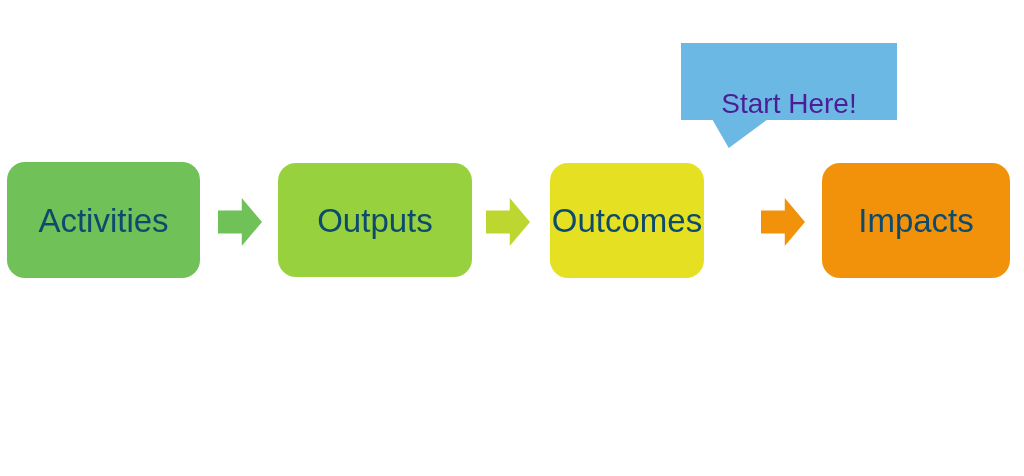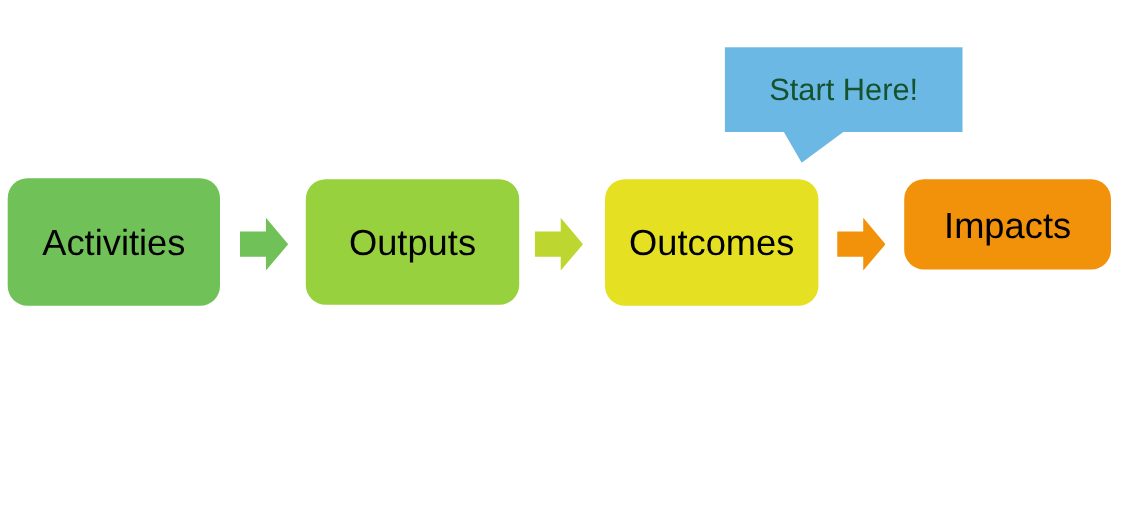--- a/index.html
+++ b/index.html
@@ -14,52 +14,52 @@
     background: #ffffff;
     overflow: hidden;
     font-family: "Liberation Sans", sans-serif;
   }
   .node {
     position: absolute;
     border-radius: 18px;
     display: flex;
     align-items: center;
     justify-content: center;
-    color: #000000;
+    color: #0c4a6e;
     font-size: 33px;
     line-height: 1;
     user-select: none;
   }
   .node-1 { left: 7px;   top: 162px; width: 193px; height: 116px; }
   .node-2 { left: 278px; top: 163px; width: 194px; height: 114px; }
-  .node-3 { left: 550px; top: 163px; width: 194px; height: 115px; }
-  .node-4 { left: 822px; top: 163px; width: 188px; height: 82px; justify-content: center; }
+  .node-3 { left: 550px; top: 163px; width: 154px; height: 115px; }
+  .node-4 { left: 822px; top: 163px; width: 188px; height: 115px; justify-content: center; }
 
   .block-arrow {
     position: absolute;
     width: 44px;
     height: 48px;
     top: 198px;
     clip-path: polygon(0 26%, 54% 26%, 54% 0, 100% 50%, 54% 100%, 54% 74%, 0 74%);
   }
   .arrow-1 { left: 218px; }
   .arrow-2 { left: 486px; }
   .arrow-3 { left: 761px; }
 
   .callout-rect {
     position: absolute;
-    left: 659px;
+    left: 681px;
     top: 43px;
     width: 216px;
     height: 77px;
     display: flex;
-    align-items: center;
+    align-items: flex-end;
     justify-content: center;
     font-size: 28px;
-    color: #14532d;
+    color: #4c1d95;
     user-select: none;
   }
   .callout-tail {
     position: absolute;
     left: 712px;
     top: 119px;
     width: 56px;
     height: 29px;
     clip-path: polygon(0 0, 100% 0, 30% 100%);
   }

